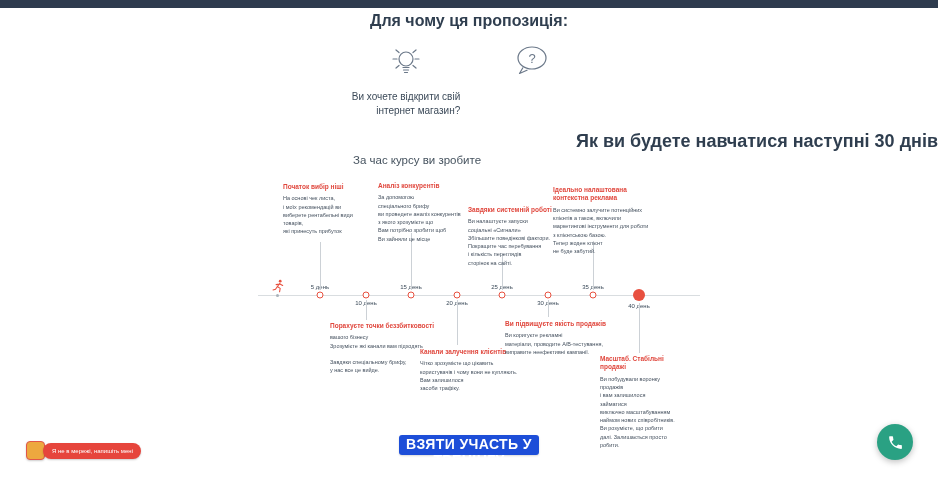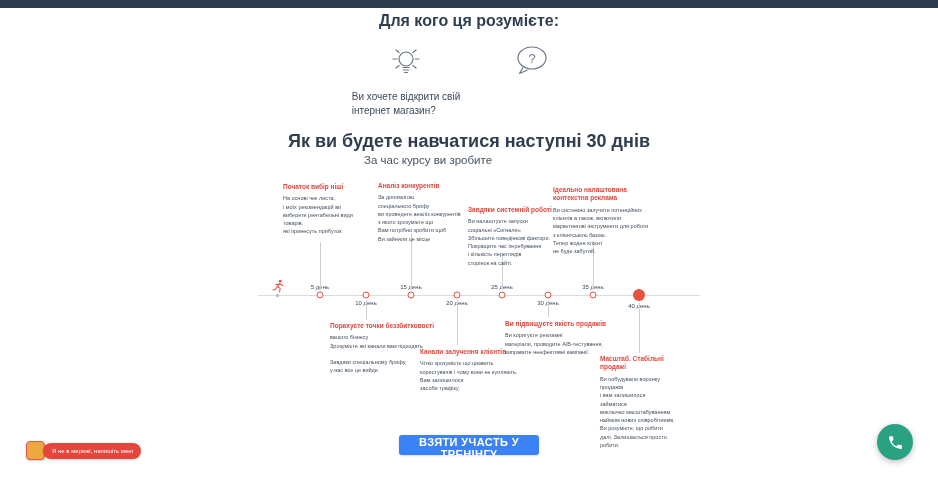--- a/index.html
+++ b/index.html
@@ -7,27 +7,27 @@
         font-family:"Liberation Sans",sans-serif;color:#2f3e4f;}
   .topbar{position:absolute;left:0;top:0;width:938px;height:8px;background:#2e3b4e;}
 
   
   .audience-title{position:absolute;left:0;top:12px;width:938px;text-align:center;
         font-size:16px;font-weight:bold;color:#2f3e4f;margin:0;}
   .audience-items{position:absolute;left:0;top:42px;width:938px;display:flex;
         justify-content:center;gap:4px;}
   .audience-item{width:122px;display:flex;flex-direction:column;align-items:center;}
   .audience-item .icon{height:40px;display:flex;align-items:center;justify-content:center;}
-  .audience-item p{margin:8px 0 0;font-size:10px;line-height:1.35;text-align:left;
+  .audience-item p{margin:8px 0 0;font-size:10px;line-height:1.35;text-align:right;
         color:#3c4a59;font-weight:500;white-space:pre-line;}
 
   
-  .course-title{position:absolute;left:0;top:131px;width:938px;text-align:center;
+  .course-title{position:absolute;left:0;top:131px;width:938px;text-align:right;
         font-size:18px;font-weight:bold;color:#2f3e4f;margin:0;}
-  .course-subtitle{position:absolute;left:15px;top:154px;width:826px;text-align:center;
+  .course-subtitle{position:absolute;left:4px;top:154px;width:826px;text-align:center;
         font-size:11.5px;color:#46535f;}
 
   
   .tl-line{position:absolute;left:258px;top:295px;width:442px;height:1px;background:#d9dde0;}
   .runner{position:absolute;left:271px;top:279px;}
   .start-dot{position:absolute;left:276px;top:294px;width:3px;height:3px;border-radius:50%;background:#aab2ba;}
   .tick{position:absolute;top:295px;width:0;height:0;}
   .tick .dot{position:absolute;left:0;top:0;transform:translate(-50%,-50%);width:5px;height:5px;
         border:1.6px solid #e8503f;border-radius:50%;background:#fff;}
   .tick.big .dot{width:12px;height:12px;background:#e8503f;border:none;}
@@ -37,44 +37,44 @@
   .tick .lbl.below{top:5px;}
   .tick.big .lbl.below{top:8px;}
   .connector{position:absolute;width:1px;background:#ccd1d6;}
 
   .mblock{position:absolute;}
   .mblock h3{margin:0 0 3px;font-size:6.5px;line-height:1.3;font-weight:bold;
         color:#e0473d;white-space:pre-line;}
   .mblock p{margin:0;font-size:5.5px;line-height:1.5;color:#44505e;white-space:pre-line;}
 
   
-  .cta{position:absolute;left:399px;top:435px;width:140px;height:20px;background:#3b82f6;
+  .cta{position:absolute;left:399px;top:435px;width:140px;height:20px;background:#1d4ed8;
         border:none;border-radius:3px;color:#fff;font-family:"Liberation Sans",sans-serif;
-        font-size:11px;font-weight:bold;letter-spacing:.4px;cursor:pointer;
+        font-size:14px;font-weight:bold;letter-spacing:.4px;cursor:pointer;
         box-shadow:0 1px 2px rgba(0,0,0,.15);}
 
   
   .chat-widget{position:absolute;left:26px;top:441px;display:flex;align-items:center;cursor:pointer;}
   .chat-avatar{width:17px;height:17px;border-radius:4px;background:#eda83f;
         border:1px solid #e2564a;box-shadow:0 1px 2px rgba(0,0,0,.2);flex:none;}
   .chat-pill{margin-left:-2px;background:#e6453c;color:#fff;font-size:6px;line-height:1;
         padding:5px 8px 5px 9px;border-radius:9px;white-space:nowrap;box-shadow:0 1px 2px rgba(0,0,0,.2);}
 
   
   .phone-button{position:absolute;left:877px;top:424px;width:36px;height:36px;border-radius:50%;
         background:#2aa183;border:none;display:flex;align-items:center;justify-content:center;
         cursor:pointer;box-shadow:0 2px 6px rgba(0,0,0,.25);}
 </style>
 </head>
 <body>
 
 <div class="page">
   <div class="topbar"></div>
 
-  <h1 class="audience-title">Для кого ця розумієте:</h1>
+  <h1 class="audience-title">Для чому ця пропозиція:</h1>
   <div class="audience-items">
     <div class="audience-item">
       <span class="icon">
         <svg width="36" height="38" viewBox="0 0 36 38" fill="none" stroke="#6b7889" stroke-width="1.2" stroke-linecap="round">
           <circle cx="18" cy="16" r="7"></circle>
           <path d="M15 24.5h6M15.5 27h5M16.5 29.5h3"></path>
           <path d="M5 16h4M27 16h4M8 7l3 2.5M28 7l-3 2.5M8 25l3-2.5M28 25l-3-2.5"></path>
         </svg>
       </span>
       <p>Ви хочете відкрити свій

